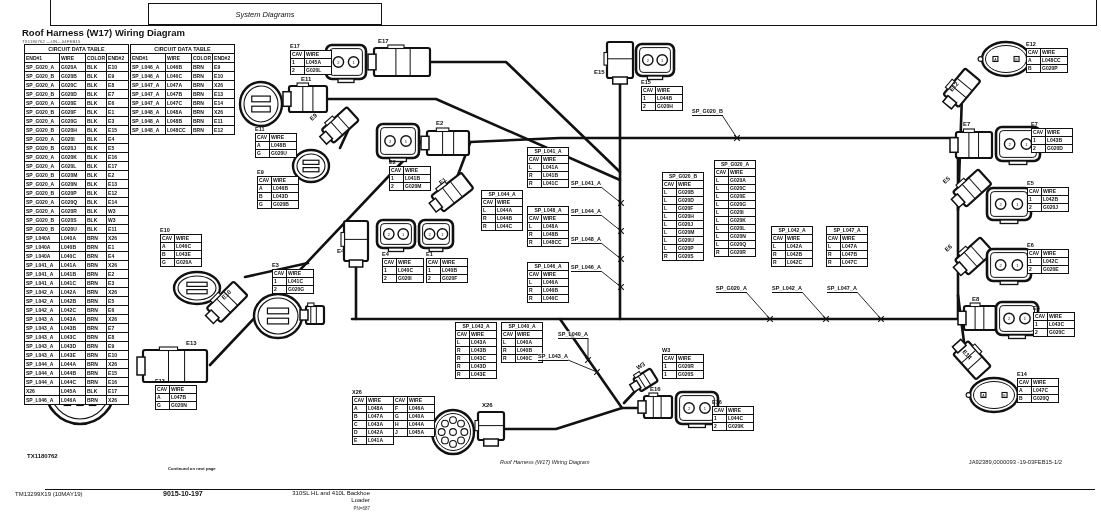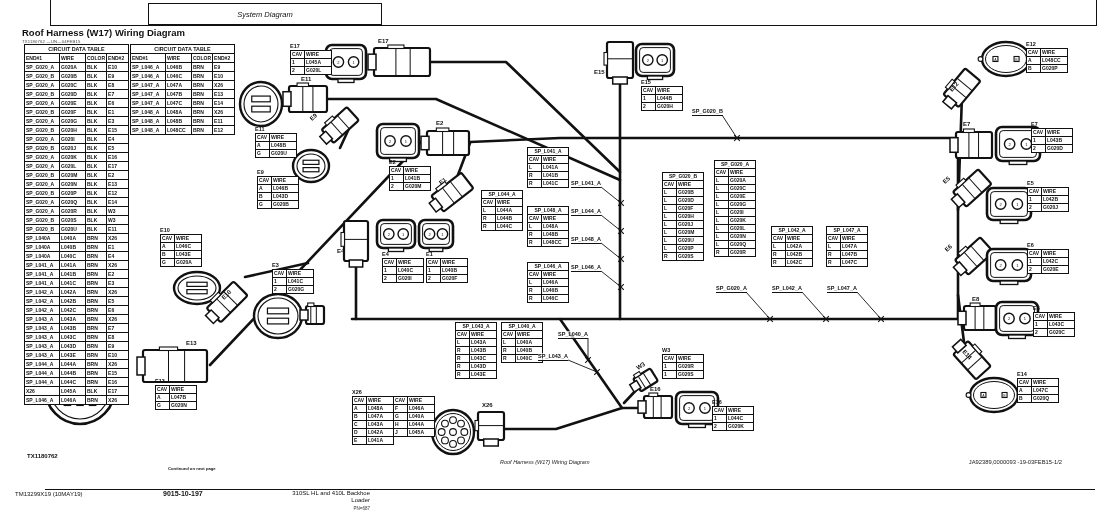--- a/index.html
+++ b/index.html
@@ -39,21 +39,21 @@
 </style>
 </head>
 <body>
 
 <div id="page">
 
   <div class="vline" style="left:50px;top:0;height:25px"></div>
   <div class="vline" style="left:1096px;top:0;height:25px"></div>
   <div class="hline" style="left:50px;top:25px;width:1047px"></div>
   <div class="tabbox">
-    <span>System Diagram</span>
+    <span>System Diagrams</span>
   </div>
 
   <div class="title">Roof Harness (W17) Wiring Diagram</div>
   <div class="subtitle">TX1180762 —UN—04FEB15</div>
 
   <svg id="overlay" width="1101" height="526" viewBox="0 0 1101 526">
       <g>
         <path d="M430,62 H506 L620,172" fill="none" stroke="#111" stroke-width="2.6" stroke-linejoin="round" stroke-linecap="round"></path>
         <path d="M327,99 H436 L620,180" fill="none" stroke="#111" stroke-width="2.6" stroke-linejoin="round" stroke-linecap="round"></path>
         <path d="M470,142 L560,138 H958" fill="none" stroke="#111" stroke-width="2.6" stroke-linejoin="round" stroke-linecap="round"></path>

